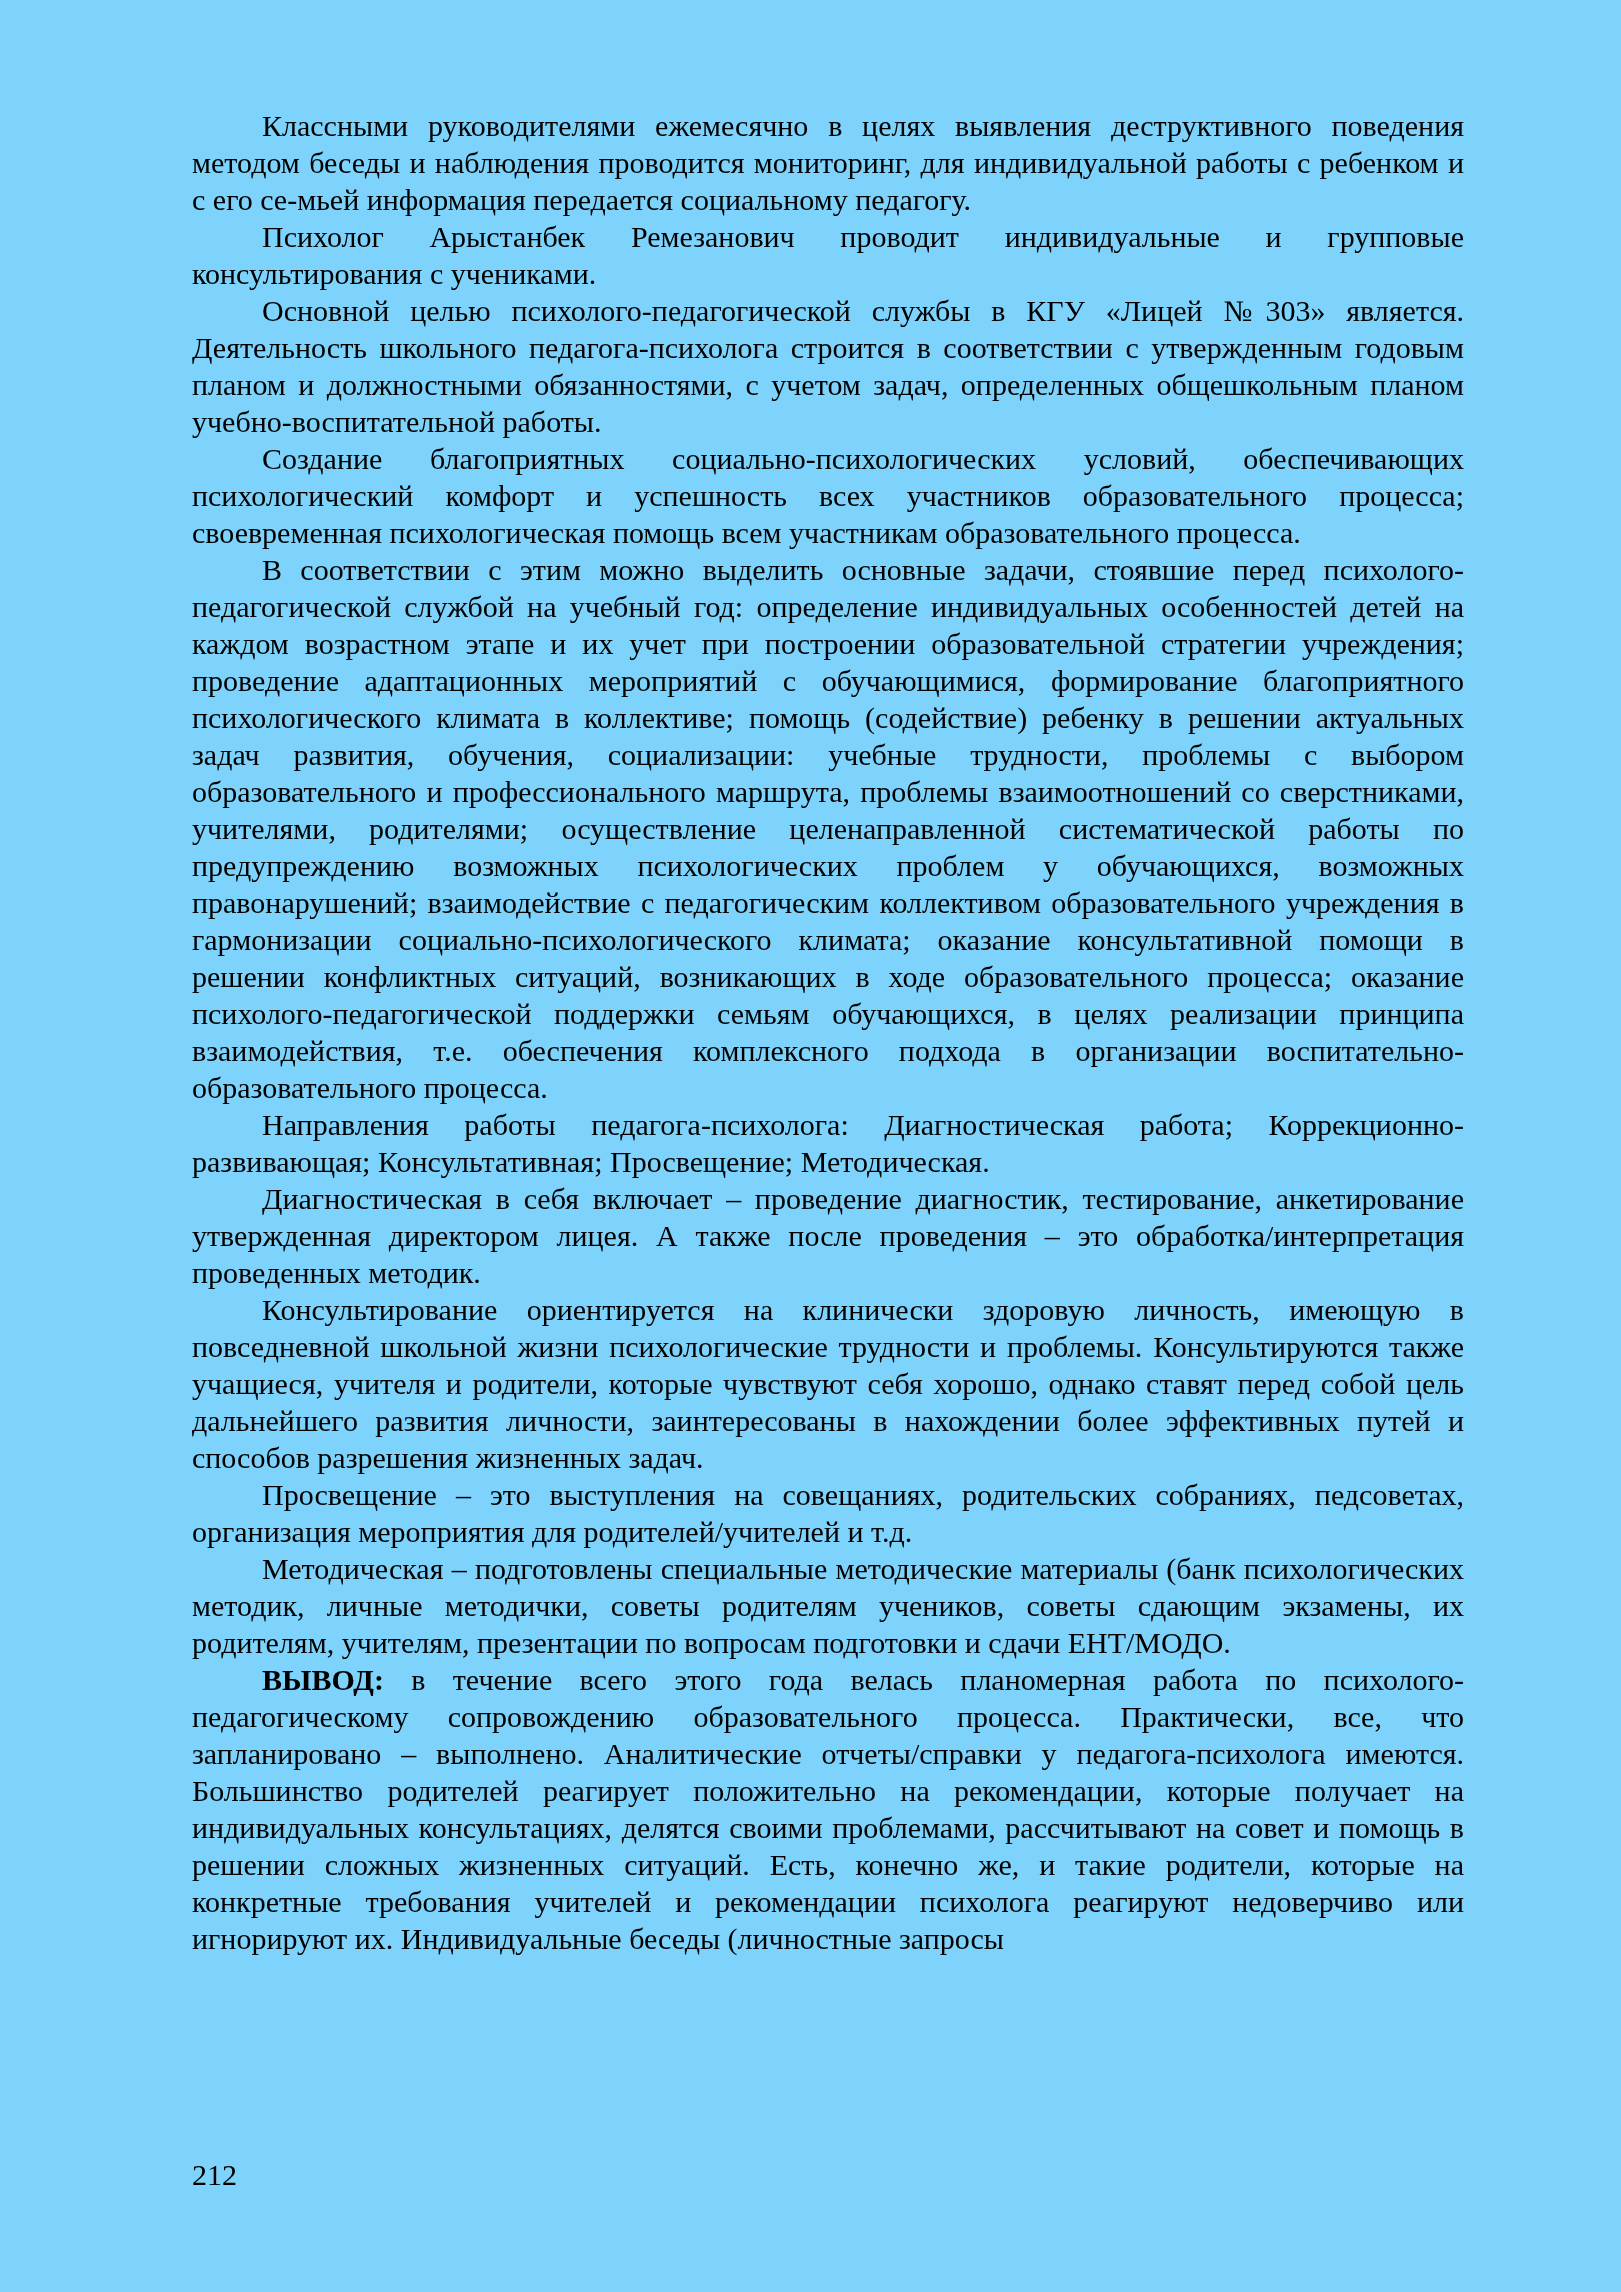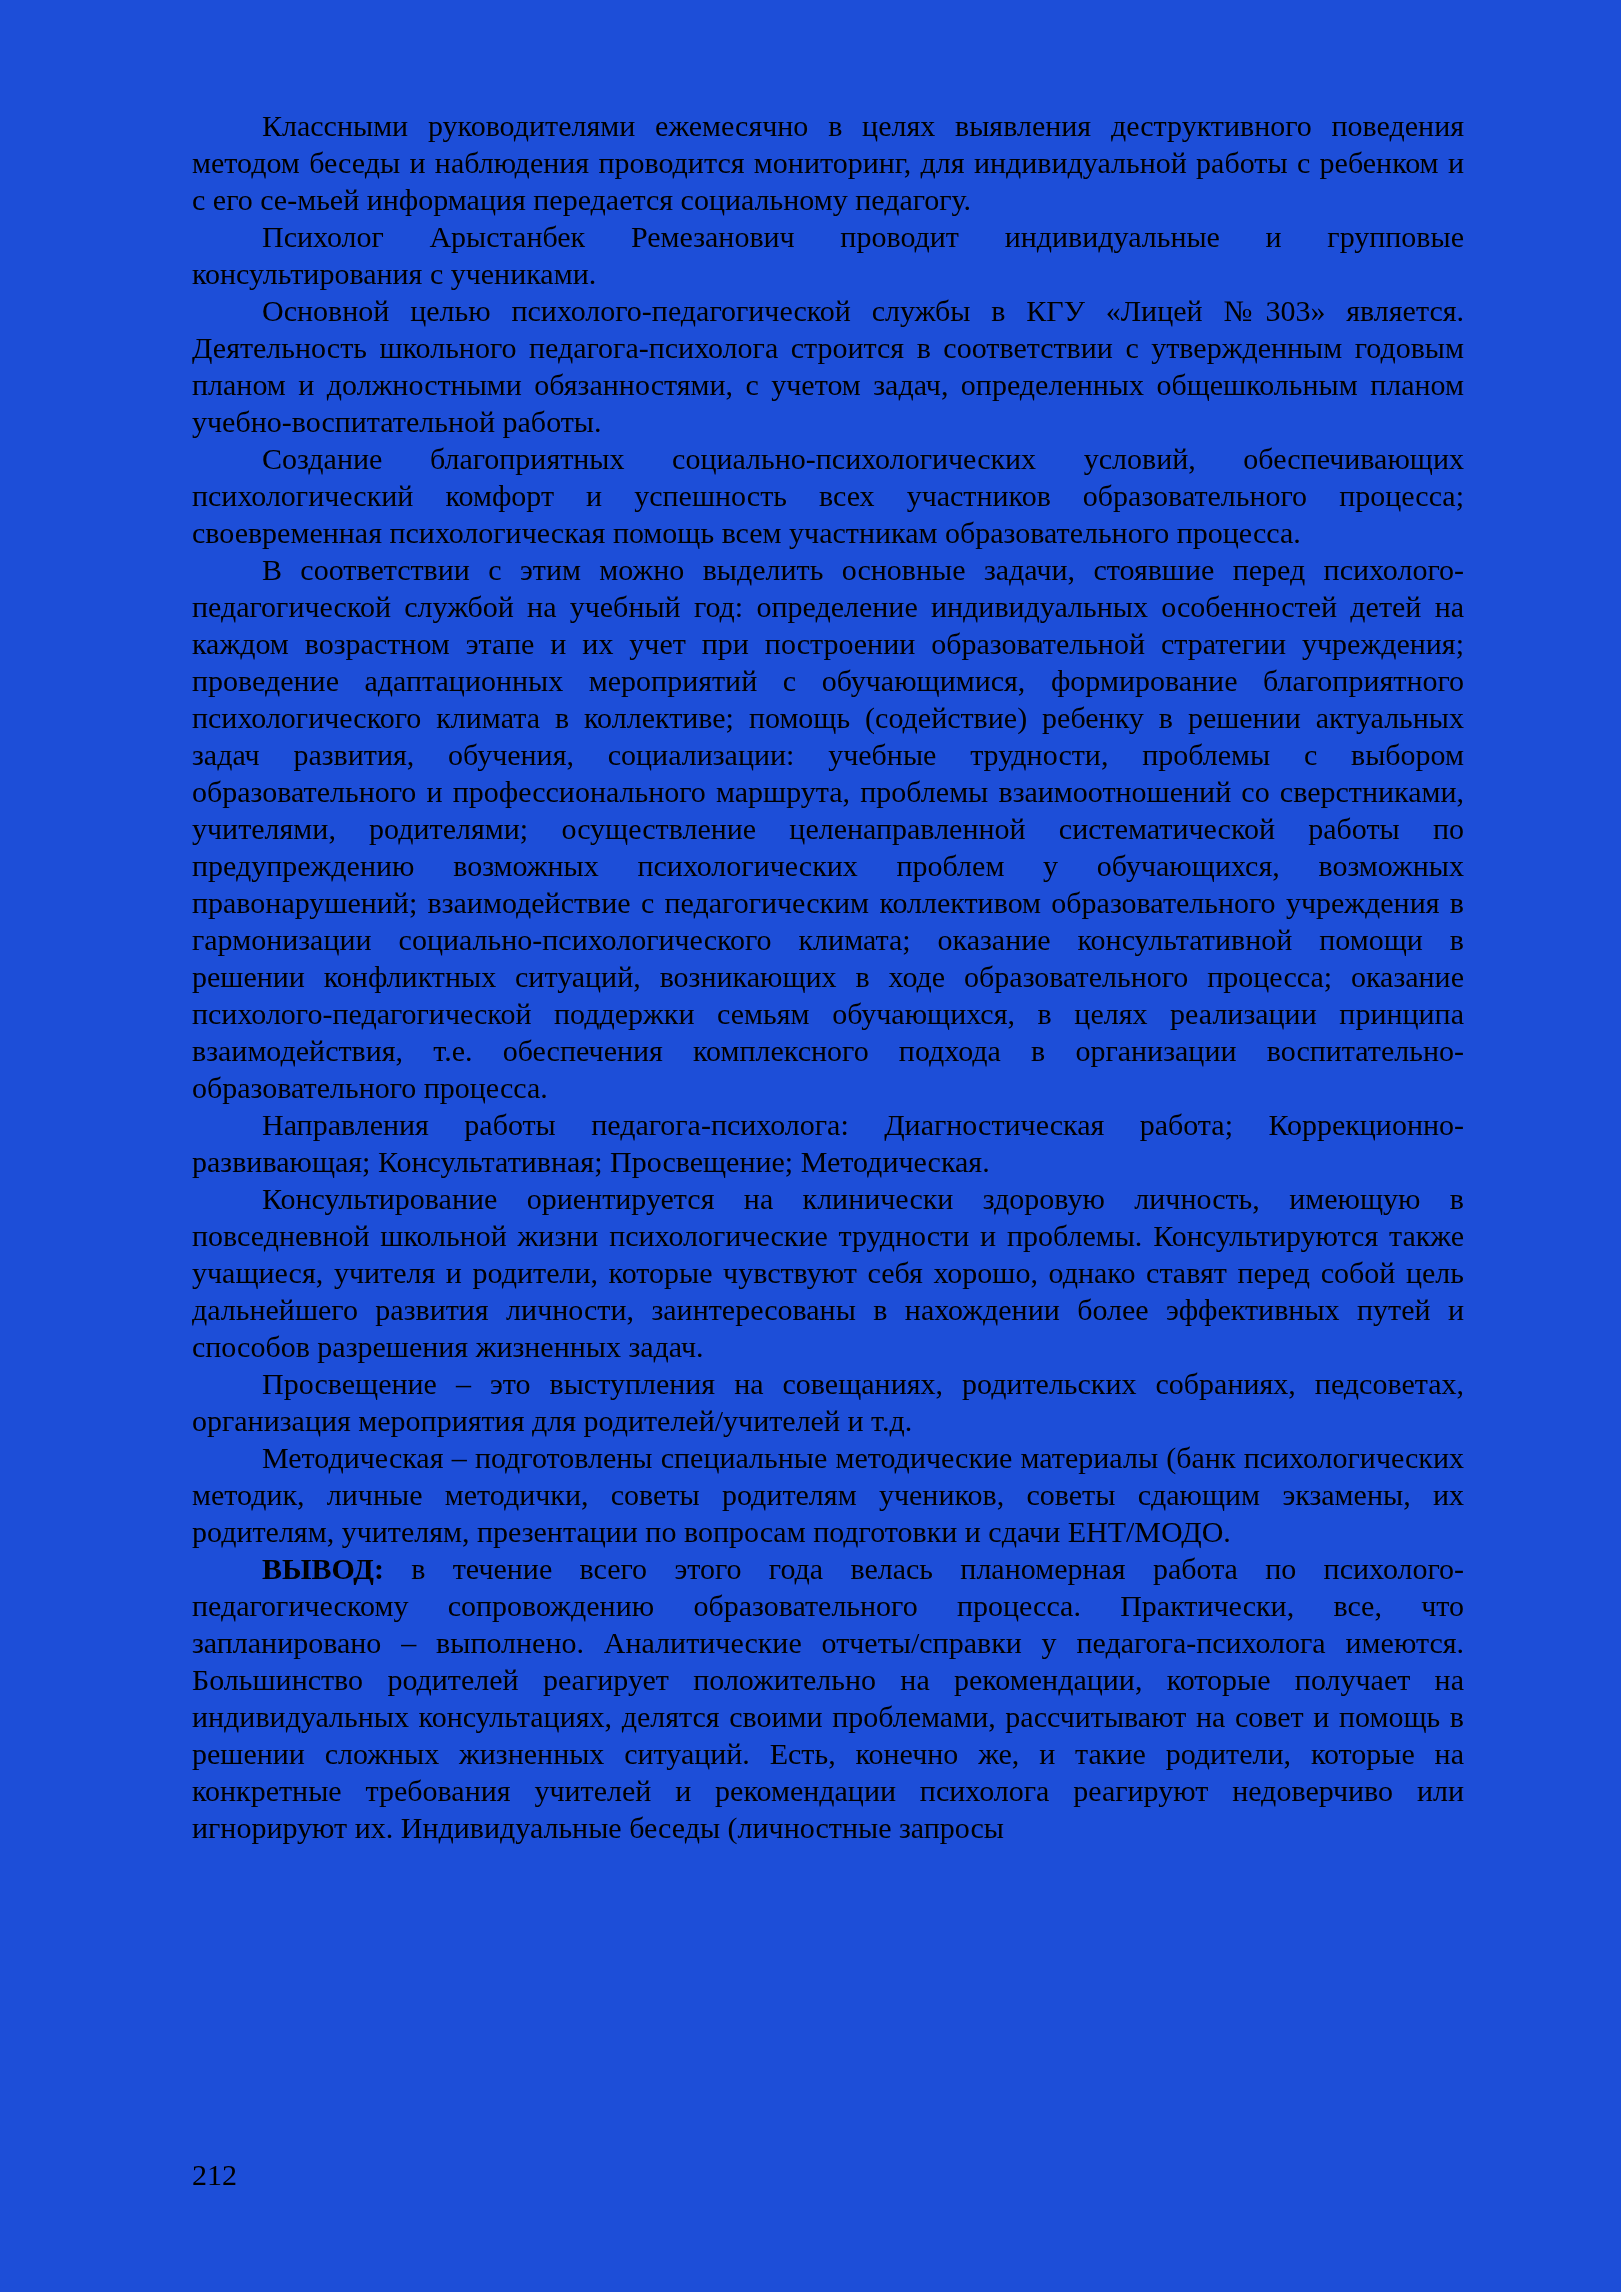--- a/index.html
+++ b/index.html
@@ -1,20 +1,20 @@
 <!DOCTYPE html>
 <html><head>
 <meta charset="utf-8">
 <style>
   html, body { margin: 0; padding: 0; }
   .page {
     position: relative;
     width: 1621px;
     height: 2293px;
-    background: #1d4ed8;
+    background: #7dd3fc;
     color: #000000;
     font-family: "Liberation Serif", "DejaVu Serif", serif;
     overflow: hidden;
   }
   .text-block {
     position: absolute;
     left: 192px;
     top: 107px;
     width: 1272px;
     font-size: 30px;
@@ -41,20 +41,21 @@
 <body>
 
 <div class="page">
   <div class="text-block">
     <p class="para"><b class="para-lead"></b><span>Классными руководителями ежемесячно в целях выявления деструктивного поведения методом беседы и наблюдения проводится мониторинг, для индивидуальной работы с ребенком и с его се-мьей информация передается социальному педагогу.</span></p>
     <p class="para"><b class="para-lead"></b><span>Психолог Арыстанбек Ремезанович проводит индивидуальные и групповые консультирования с учениками.</span></p>
     <p class="para"><b class="para-lead"></b><span>Основной целью психолого-педагогической службы в КГУ «Лицей №303» является. Деятельность школьного педагога-психолога строится в соответствии с утвержденным годовым планом и должностными обязанностями, с учетом задач, определенных общешкольным планом учебно-воспитательной работы.</span></p>
     <p class="para"><b class="para-lead"></b><span>Создание благоприятных социально-психологических условий, обеспечивающих психологический комфорт и успешность всех участников образовательного процесса; своевременная психологическая помощь всем участникам образовательного процесса.</span></p>
     <p class="para"><b class="para-lead"></b><span>В соответствии с этим можно выделить основные задачи, стоявшие перед психолого-педагогической службой на учебный год: определение индивидуальных особенностей детей на каждом возрастном этапе и их учет при построении образовательной стратегии учреждения; проведение адаптационных мероприятий с обучающимися, формирование благоприятного психологического климата в коллективе; помощь (содействие) ребенку в решении актуальных задач развития, обучения, социализации: учебные трудности, проблемы с выбором образовательного и профессионального маршрута, проблемы взаимоотношений со сверстниками, учителями, родителями; осуществление целенаправленной систематической работы по предупреждению возможных психологических проблем у обучающихся, возможных правонарушений; взаимодействие с педагогическим коллективом образовательного учреждения в гармонизации социально-психологического климата; оказание консультативной помощи в решении конфликтных ситуаций, возникающих в ходе образовательного процесса; оказание психолого-педагогической поддержки семьям обучающихся, в целях реализации принципа взаимодействия, т.е. обеспечения комплексного подхода в организации воспитательно-образовательного процесса.</span></p>
     <p class="para"><b class="para-lead"></b><span>Направления работы педагога-психолога: Диагностическая работа; Коррекционно-развивающая; Консультативная; Просвещение; Методическая.</span></p>
+    <p class="para"><b class="para-lead"></b><span>Диагностическая в себя включает – проведение диагностик, тестирование, анкетирование утвержденная директором лицея. А также после проведения – это обработка/интерпретация проведенных методик.</span></p>
     <p class="para"><b class="para-lead"></b><span>Консультирование ориентируется на клинически здоровую личность, имеющую в повседневной школьной жизни психологические трудности и проблемы. Консультируются также учащиеся, учителя и родители, которые чувствуют себя хорошо, однако ставят перед собой цель дальнейшего развития личности, заинтересованы в нахождении более эффективных путей и способов разрешения жизненных задач.</span></p>
     <p class="para"><b class="para-lead"></b><span>Просвещение – это выступления на совещаниях, родительских собраниях, педсоветах, организация мероприятия для родителей/учителей и т.д.</span></p>
     <p class="para"><b class="para-lead"></b><span>Методическая – подготовлены специальные методические материалы (банк психологических методик, личные методички, советы родителям учеников, советы сдающим экзамены, их родителям, учителям, презентации по вопросам подготовки и сдачи ЕНТ/МОДО.</span></p>
     <p class="para"><b class="para-lead">ВЫВОД:</b><span> в течение всего этого года велась планомерная работа по психолого-педагогическому сопровождению образовательного процесса. Практически, все, что запланировано – выполнено. Аналитические отчеты/справки у педагога-психолога имеются. Большинство родителей реагирует положительно на рекомендации, которые получает на индивидуальных консультациях, делятся своими проблемами, рассчитывают на совет и помощь в решении сложных жизненных ситуаций. Есть, конечно же, и такие родители, которые на конкретные требования учителей и рекомендации психолога реагируют недоверчиво или игнорируют их. Индивидуальные беседы (личностные запросы</span></p>
   </div>
   <div class="page-number">212</div>
 </div>
 
 
 </body></html>

